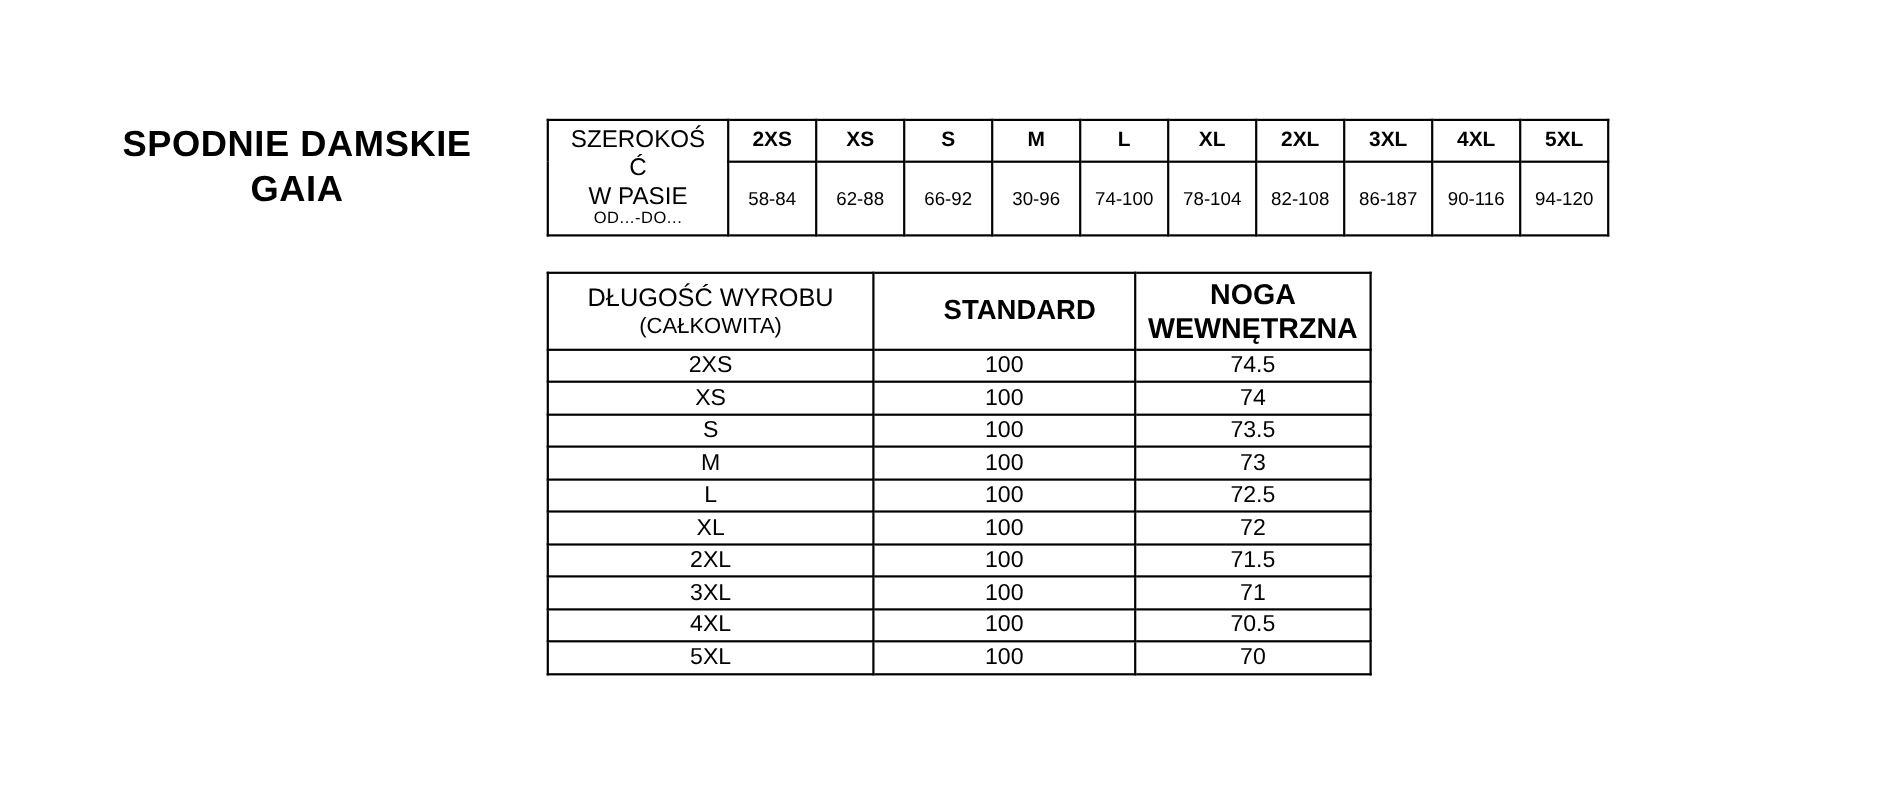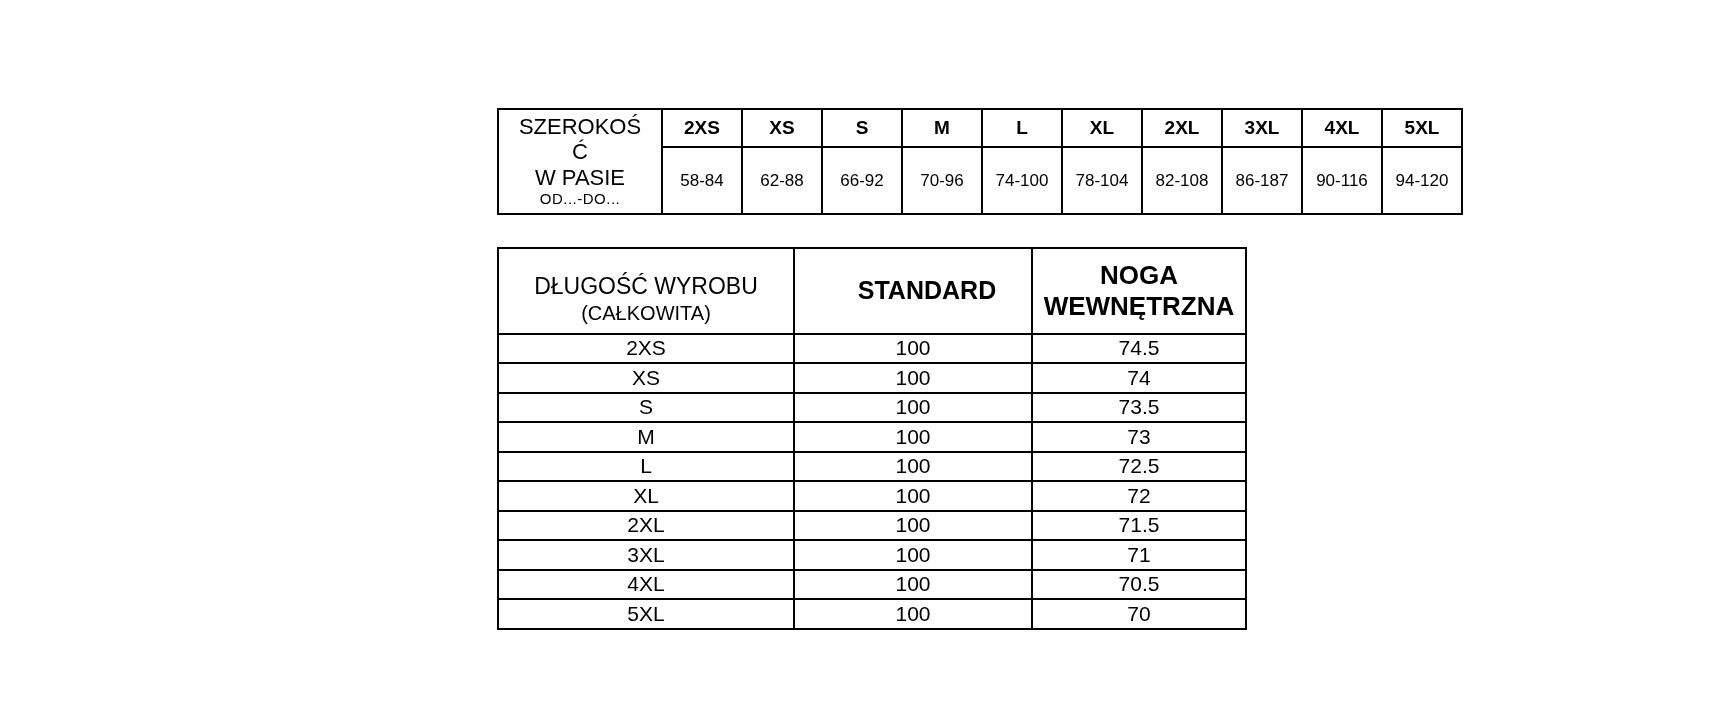--- a/index.html
+++ b/index.html
@@ -124,21 +124,21 @@
   #table-length td {
     border: 2px solid #000;
     text-align: center;
     vertical-align: middle;
     padding: 0;
   }
   #table-length .lh-left {
     width: 294px;
     font-size: 23px;
     font-weight: normal;
-    padding: 24px 0 8px 0;
+    padding: 8px 0 8px 0;
     line-height: 1.2;
   }
   #table-length .lh-left .small {
     display: block;
     font-size: 20px;
     margin-top: 0;
   }
   #table-length .lh-mid {
     width: 208px;
     font-size: 25px;
@@ -154,20 +154,24 @@
     height: 27.5px;
     font-size: 21px;
     font-weight: normal;
   }
 </style>
 </head>
 <body>
 
 <div id="left-panel">
 
+  <div id="product-title">
+    <span>SPODNIE DAMSKIE</span><br>
+    <span>GAIA</span>
+  </div>
 
 </div>
 
 <table id="table-width">
   <tbody>
     <tr>
       <td class="hdr-label" rowspan="2">
         <span>SZEROKOŚ</span><br>
         <span>Ć</span><br>
         <span>W PASIE</span>
@@ -181,21 +185,21 @@
       <td class="size-head">XL</td>
       <td class="size-head">2XL</td>
       <td class="size-head">3XL</td>
       <td class="size-head">4XL</td>
       <td class="size-head">5XL</td>
     </tr>
     <tr>
       <td class="size-val">58-84</td>
       <td class="size-val">62-88</td>
       <td class="size-val">66-92</td>
-      <td class="size-val">70-96</td>
+      <td class="size-val">30-96</td>
       <td class="size-val">74-100</td>
       <td class="size-val">78-104</td>
       <td class="size-val">82-108</td>
       <td class="size-val">86-187</td>
       <td class="size-val">90-116</td>
       <td class="size-val">94-120</td>
     </tr>
   </tbody>
 </table>
 

